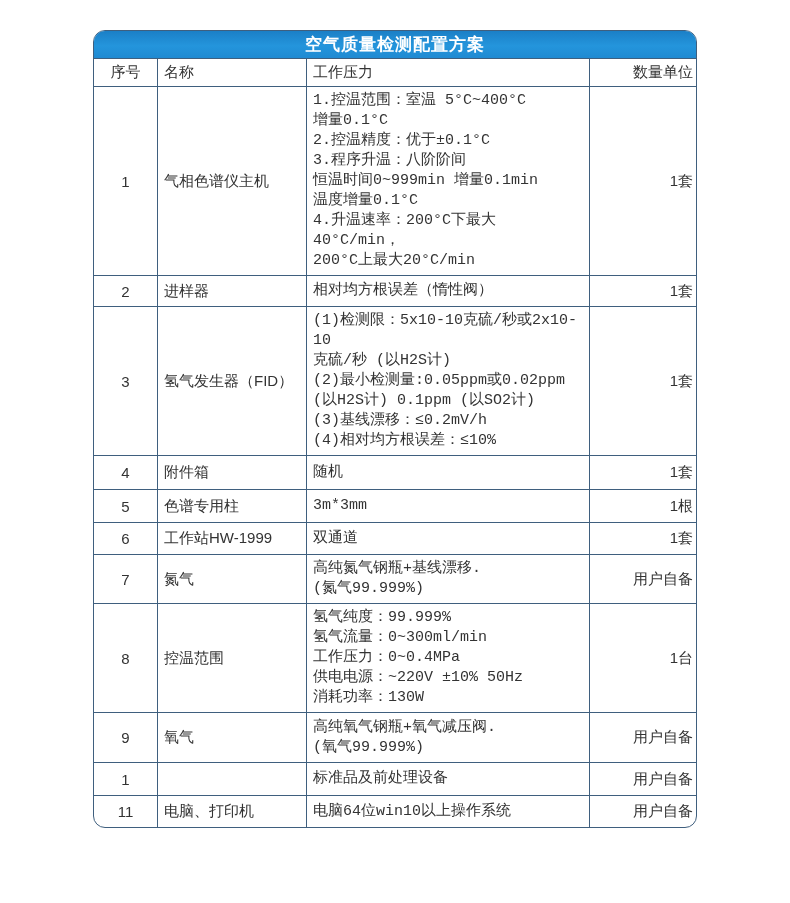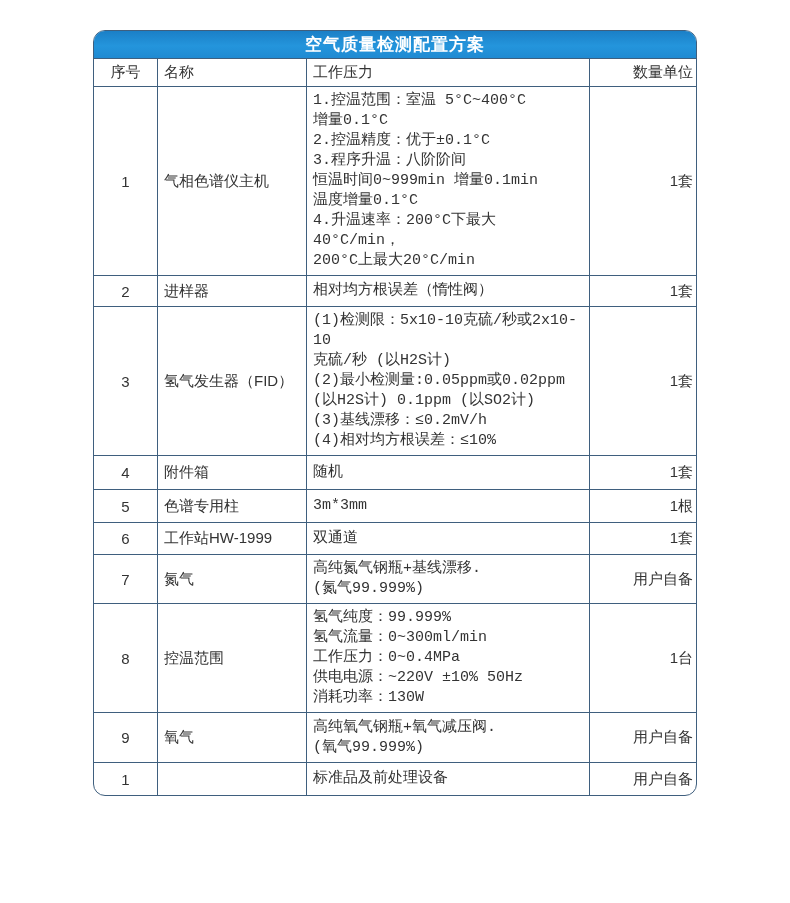--- a/index.html
+++ b/index.html
@@ -156,15 +156,21 @@
         <td class="spec">高纯氧气钢瓶+氧气减压阀.
 (氧气99.999%)</td>
         <td class="qty">用户自备</td>
       </tr>
       <tr class="rh-10">
         <td class="no">1</td>
         <td class="name"></td>
         <td class="spec">标准品及前处理设备</td>
         <td class="qty">用户自备</td>
       </tr>
+      <tr class="rh-11">
+        <td class="no">11</td>
+        <td class="name">电脑、打印机</td>
+        <td class="spec">电脑64位win10以上操作系统</td>
+        <td class="qty">用户自备</td>
+      </tr>
     </tbody>
   </table>
 </div>
 
 </body></html>

